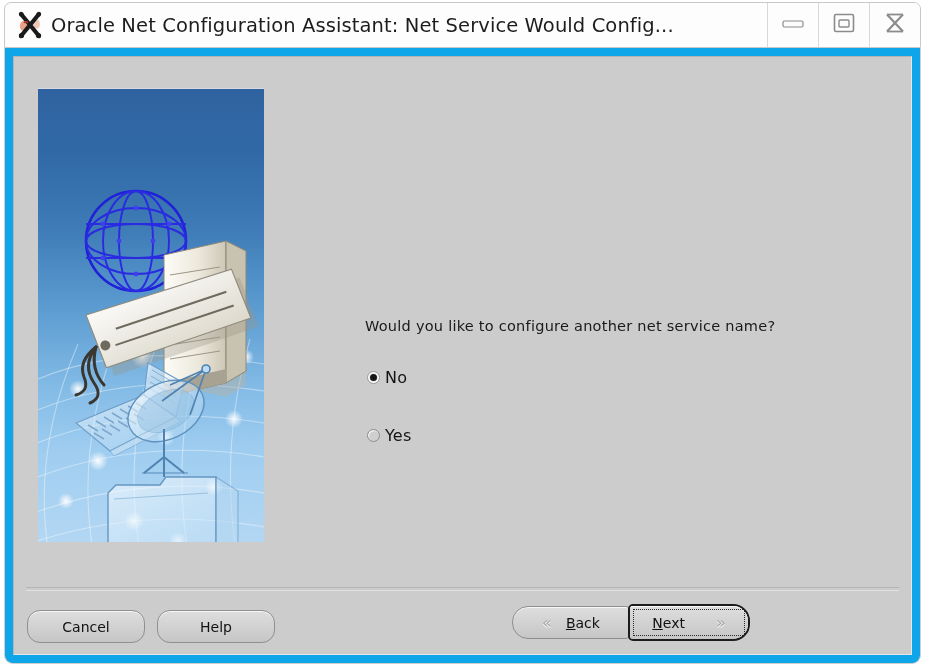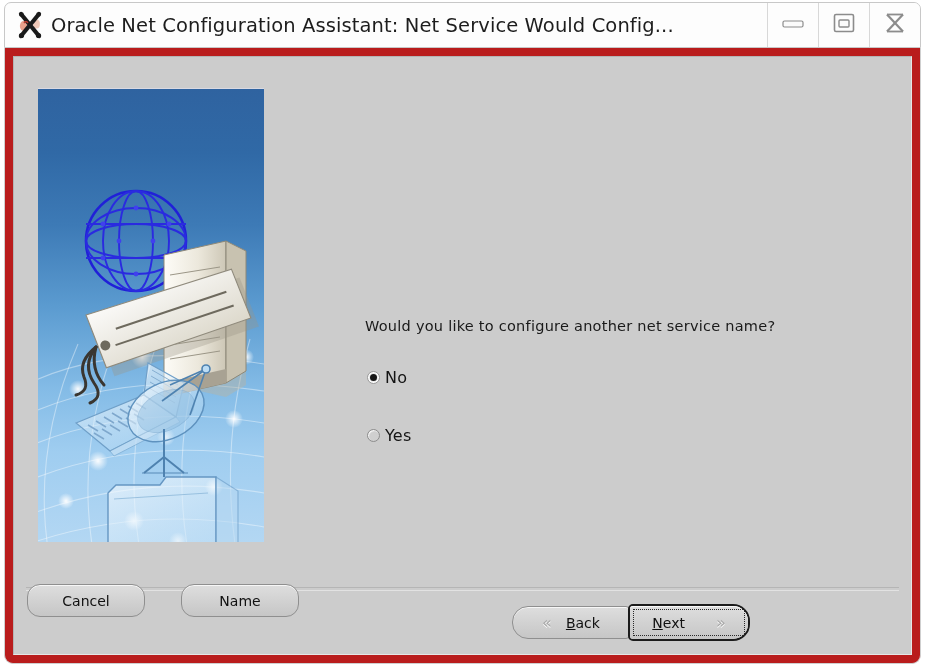--- a/index.html
+++ b/index.html
@@ -73,21 +73,21 @@
   }
 
   
   .dialog-outer {
     position: absolute;
     left: 4px;
     top: 48px;
     width: 917px;
     height: 616px;
     box-sizing: border-box;
-    background: #b91c1c;
+    background: #0ea5e9;
     border: 1px solid #cfcfcf;
     border-top: none;
     border-radius: 0 0 9px 9px;
     padding: 8px;
   }
   .dialog-inner {
     position: relative;
     width: 100%;
     height: 100%;
     box-sizing: border-box;
@@ -181,23 +181,23 @@
     width: 873px;
     height: 2px;
     border-top: 1px solid #b5b5b5;
     border-bottom: 1px solid #e2e2e2;
   }
 
   
   .btn-bar-left {
     position: absolute;
     left: 13px;
-    top: 527px;
-    display: flex;
-    gap: 36px;
+    top: 553px;
+    display: flex;
+    gap: 12px;
   }
   .btn-bar-right {
     position: absolute;
     left: 498px;
     top: 547px;
     display: flex;
     align-items: center;
   }
 
   .btn {
@@ -457,21 +457,21 @@
         </div>
       </div>
 
       <div class="separator"></div>
 
       <div class="btn-bar-left">
         <div class="btn btn-plain">
           <span class="btn-label">Cancel</span>
         </div>
         <div class="btn btn-plain">
-          <span class="btn-label">Name</span>
+          <span class="btn-label">Help</span>
         </div>
       </div>
 
       <div class="btn-bar-right">
         <div class="btn btn-back">
           <span class="chev">«</span>
           <span class="btn-label"><span class="mnemonic">B</span><span>ack</span></span>
         </div>
         <div class="btn-next-wrap">
           <div class="btn btn-next">

